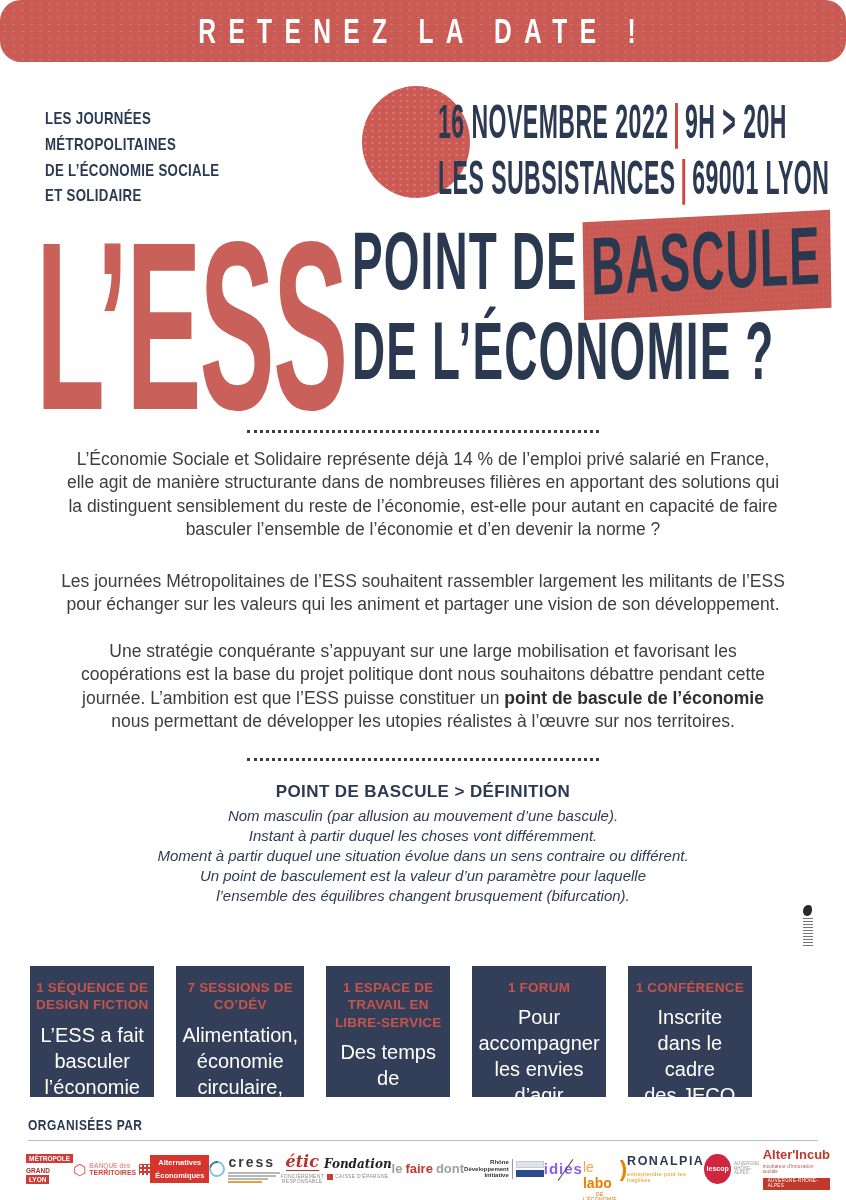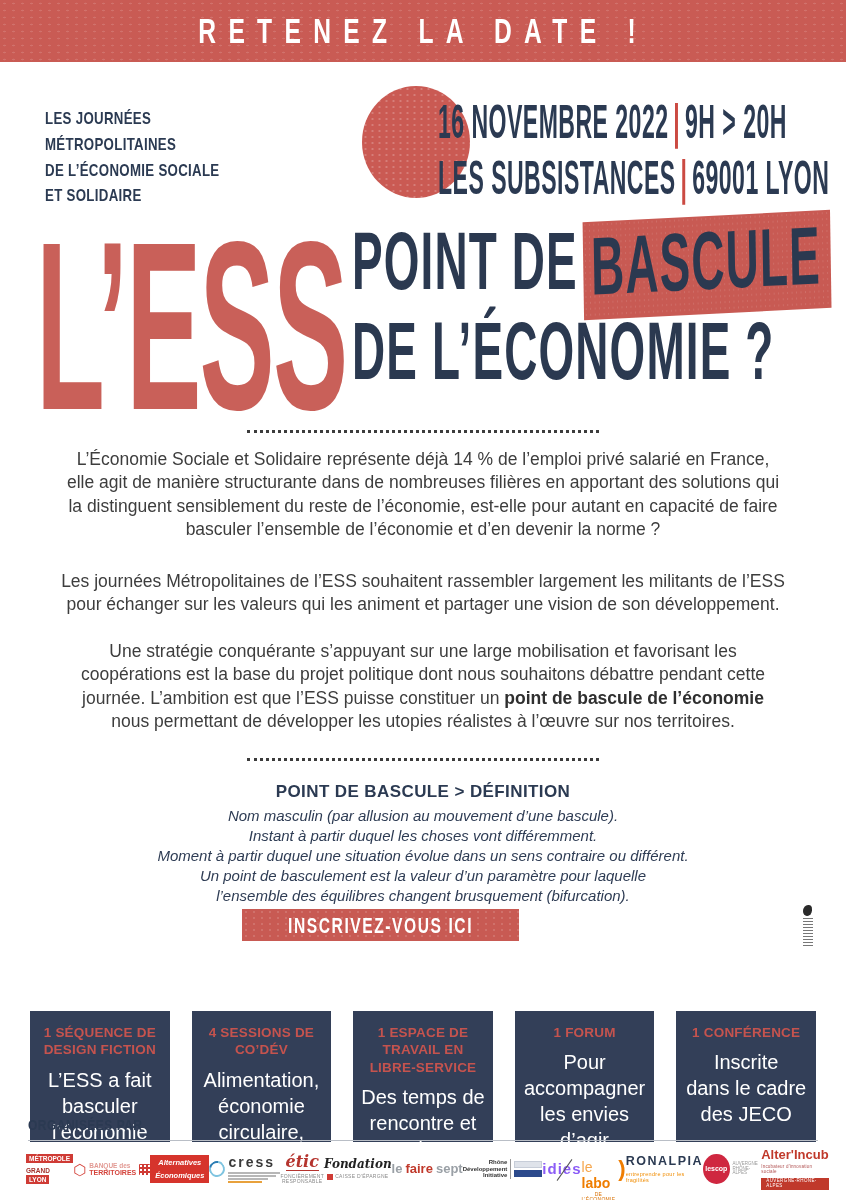--- a/index.html
+++ b/index.html
@@ -2,21 +2,21 @@
 <html><head>
 <meta charset="utf-8">
 <style>
   * { margin:0; padding:0; box-sizing:border-box; }
   html,body { background:#ffffff; }
   body { font-family:"Liberation Sans", sans-serif; }
   .page { position:relative; width:846px; height:1200px; background:#fff; overflow:hidden; margin:0 auto; }
 
   
   .banner { position:absolute; left:0; top:0; width:846px; height:62px; background:#c95b54; text-align:center;
-            background-image:radial-gradient(rgba(255,255,255,.14) 1px, transparent 1.4px); background-size:9px 7px; }
+            background-image:radial-gradient(rgba(255,255,255,.14) 1px, transparent 1.4px); background-size:9px 7px;border-radius:21px; }
   .banner .cond { display:inline-block; transform:scale(.82,1.18); transform-origin:center;
                   color:#fff; font-weight:bold; font-size:30px; letter-spacing:15px; line-height:62px; white-space:nowrap; }
 
   
   .org-block { position:absolute; left:45px; top:106px; color:#2b3a52; font-weight:bold; font-size:17px;
                line-height:1.52; white-space:pre-line; transform:scaleX(.78); transform-origin:0 0; letter-spacing:.4px; }
   .red-circle { position:absolute; left:362px; top:86px; width:108px; height:112px; border-radius:50%; background:#ca5a53;
                 background-image:radial-gradient(rgba(255,255,255,.22) 1px, transparent 1.3px); background-size:7px 6px; }
   .date-block { position:absolute; left:438px; top:94px; }
   .date-line { display:block; white-space:nowrap; transform:scaleX(.48); transform-origin:0 0;
@@ -49,21 +49,21 @@
   .cta { position:absolute; left:242px; top:909px; width:277px; height:32px; background:#c85a53; border:none;
          cursor:pointer; text-align:center;
          background-image:radial-gradient(rgba(255,255,255,.14) 1px, transparent 1.3px); background-size:8px 6px; }
   .cta .cond { display:inline-block; transform:scale(.78,1.1); transform-origin:center; color:#fff; font-weight:bold;
                font-size:20px; letter-spacing:2px; line-height:32px; white-space:nowrap; }
   .credit { position:absolute; left:801px; top:905px; width:13px; height:48px; display:flex; flex-direction:column; align-items:center; gap:2px; }
   .credit .blob { width:9px; height:11px; background:#2a2a2a; border-radius:60% 40% 55% 45%; }
   .credit .bars { width:10px; height:30px; background:repeating-linear-gradient(#777 0 1px, transparent 1px 3px); }
 
   
-  .features { position:absolute; left:30px; top:966px; width:786px; height:131px; display:flex; gap:22px;margin-top:45px; }
+  .features { position:absolute; left:30px; top:966px; width:722px; height:131px; display:flex; gap:22px; }
   .card { flex:1 1 0; background:#333f58; color:#fff; text-align:center; padding:13px 6px 8px; }
   .card-title { color:#c5534e; font-weight:bold; font-size:13.5px; line-height:1.28; white-space:pre-line; letter-spacing:.2px; }
   .card-body { margin-top:8px; font-size:20px; line-height:1.3; white-space:pre-line; }
 
   
   .foot-label { position:absolute; left:28px; top:1116px; color:#2b3a52; font-weight:bold; font-size:15px;
                 letter-spacing:.6px; transform:scaleX(.8); transform-origin:0 0; white-space:nowrap; }
   .foot-line { position:absolute; left:28px; right:28px; top:1140px; border-top:1px solid #b9bec6; }
   .logos { position:absolute; left:26px; right:26px; top:1147px; height:44px; display:flex; align-items:center;
            justify-content:space-between; }
@@ -75,21 +75,21 @@
   .mgl .r2 { color:#a3322c; padding:1px 0; display:inline-block; }
   .mgl .r3 { background:#cf3b35; color:#fff; padding:1px 3px; display:inline-block; }
 
   .bdt-hex { color:#d4433b; font-size:15px; line-height:1; }
   .bdt-txt { text-align:left; }
   .bdt-l1 { color:#e29a94; font-size:6.5px; font-weight:bold; }
   .bdt-l2 { color:#d4433b; font-size:7px; font-weight:bold; }
   .bdt-sq { width:11px; height:11px; background:#cf3b35; border-radius:1px;
             background-image:radial-gradient(#fff .8px, transparent 1px); background-size:4px 4px; }
 
-  .alt-eco { background:#d6342c; color:#fff; padding:3px 5px; font-size:7.5px; font-weight:bold; font-style:italic;
+  .alt-eco { background:#d6342c; color:#fff; padding:3px 5px; font-size:7.5px; font-weight:bold; 
              text-align:center; line-height:1.25;justify-content:flex-end; }
 
   .cress-swirl { width:16px; height:16px; border-radius:50%; border:2.5px solid #7fc4e0; border-top-color:#2b7db4;
                  transform:rotate(-35deg); }
   .cress-txt { font-size:14px; letter-spacing:2px; color:#3a3a3a; font-weight:bold; }
   .tinybars { display:flex; flex-direction:column; gap:1.5px; }
   .tinybars i { display:block; height:1.5px; background:#b7b7b7; }
   .tinybars i.orange { background:#e8a13c; }
 
   .etic-txt { color:#b5342e; font-size:16px; font-weight:bold; font-style:italic; font-family:"DejaVu Serif", serif;
@@ -157,38 +157,35 @@
   <p class="para" style="top:640px;"><span>Une stratégie conquérante s’appuyant sur une large mobilisation et favorisant les coopérations est la base du projet politique dont nous souhaitons débattre pendant cette journée. L’ambition est que l’ESS puisse constituer un </span><b>point de bascule de l’économie</b><span> nous permettant de développer les utopies réalistes à l’œuvre sur nos territoires.</span></p>
   <div class="dotsep" style="top:758px;"></div>
 
   <div class="def-head" style="top:782px;">POINT DE BASCULE &gt; DÉFINITION</div>
   <div class="def-body" style="top:806px;">Nom masculin (par allusion au mouvement d’une bascule).
 Instant à partir duquel les choses vont différemment.
 Moment à partir duquel une situation évolue dans un sens contraire ou différent.
 Un point de basculement est la valeur d’un paramètre pour laquelle
 l’ensemble des équilibres changent brusquement (bifurcation).</div>
 
-  <button class="cta">
-    <span class="cond">INSCRIVEZ-VOUS ICI</span>
-  </button>
   <div class="credit">
     <span class="blob"></span>
     <span class="bars"></span>
   </div>
 
   <div class="features">
     <div class="card">
       <div class="card-title">1 SÉQUENCE DE
 DESIGN FICTION</div>
       <div class="card-body">L’ESS a fait
 basculer
 l’économie</div>
     </div>
     <div class="card">
-      <div class="card-title">4 SESSIONS DE
+      <div class="card-title">7 SESSIONS DE
 CO’DÉV</div>
       <div class="card-body">Alimentation,
 économie
 circulaire,
 éducation, textile</div>
     </div>
     <div class="card">
       <div class="card-title">1 ESPACE DE
 TRAVAIL EN
 LIBRE-SERVICE</div>
@@ -258,21 +255,21 @@
       <span class="fond-txt">Fondation</span>
       <span class="fond-sub">
         <span class="fond-sq"></span>
         <span class="micro">CAISSE D’ÉPARGNE</span>
       </span>
     </div>
 
     <div class="logo row c107">
       <span class="g">le</span>
         <span class="r">faire</span>
-        <span class="g">sept</span>
+        <span class="g">dont</span>
     </div>
 
     <div class="logo row">
       <span class="rdi-txt">Rhône
 Développement
 Initiative</span>
       <span class="rdi-div"></span>
       <span class="rdi-badges">
           <i></i>
           <i class="b2"></i>

